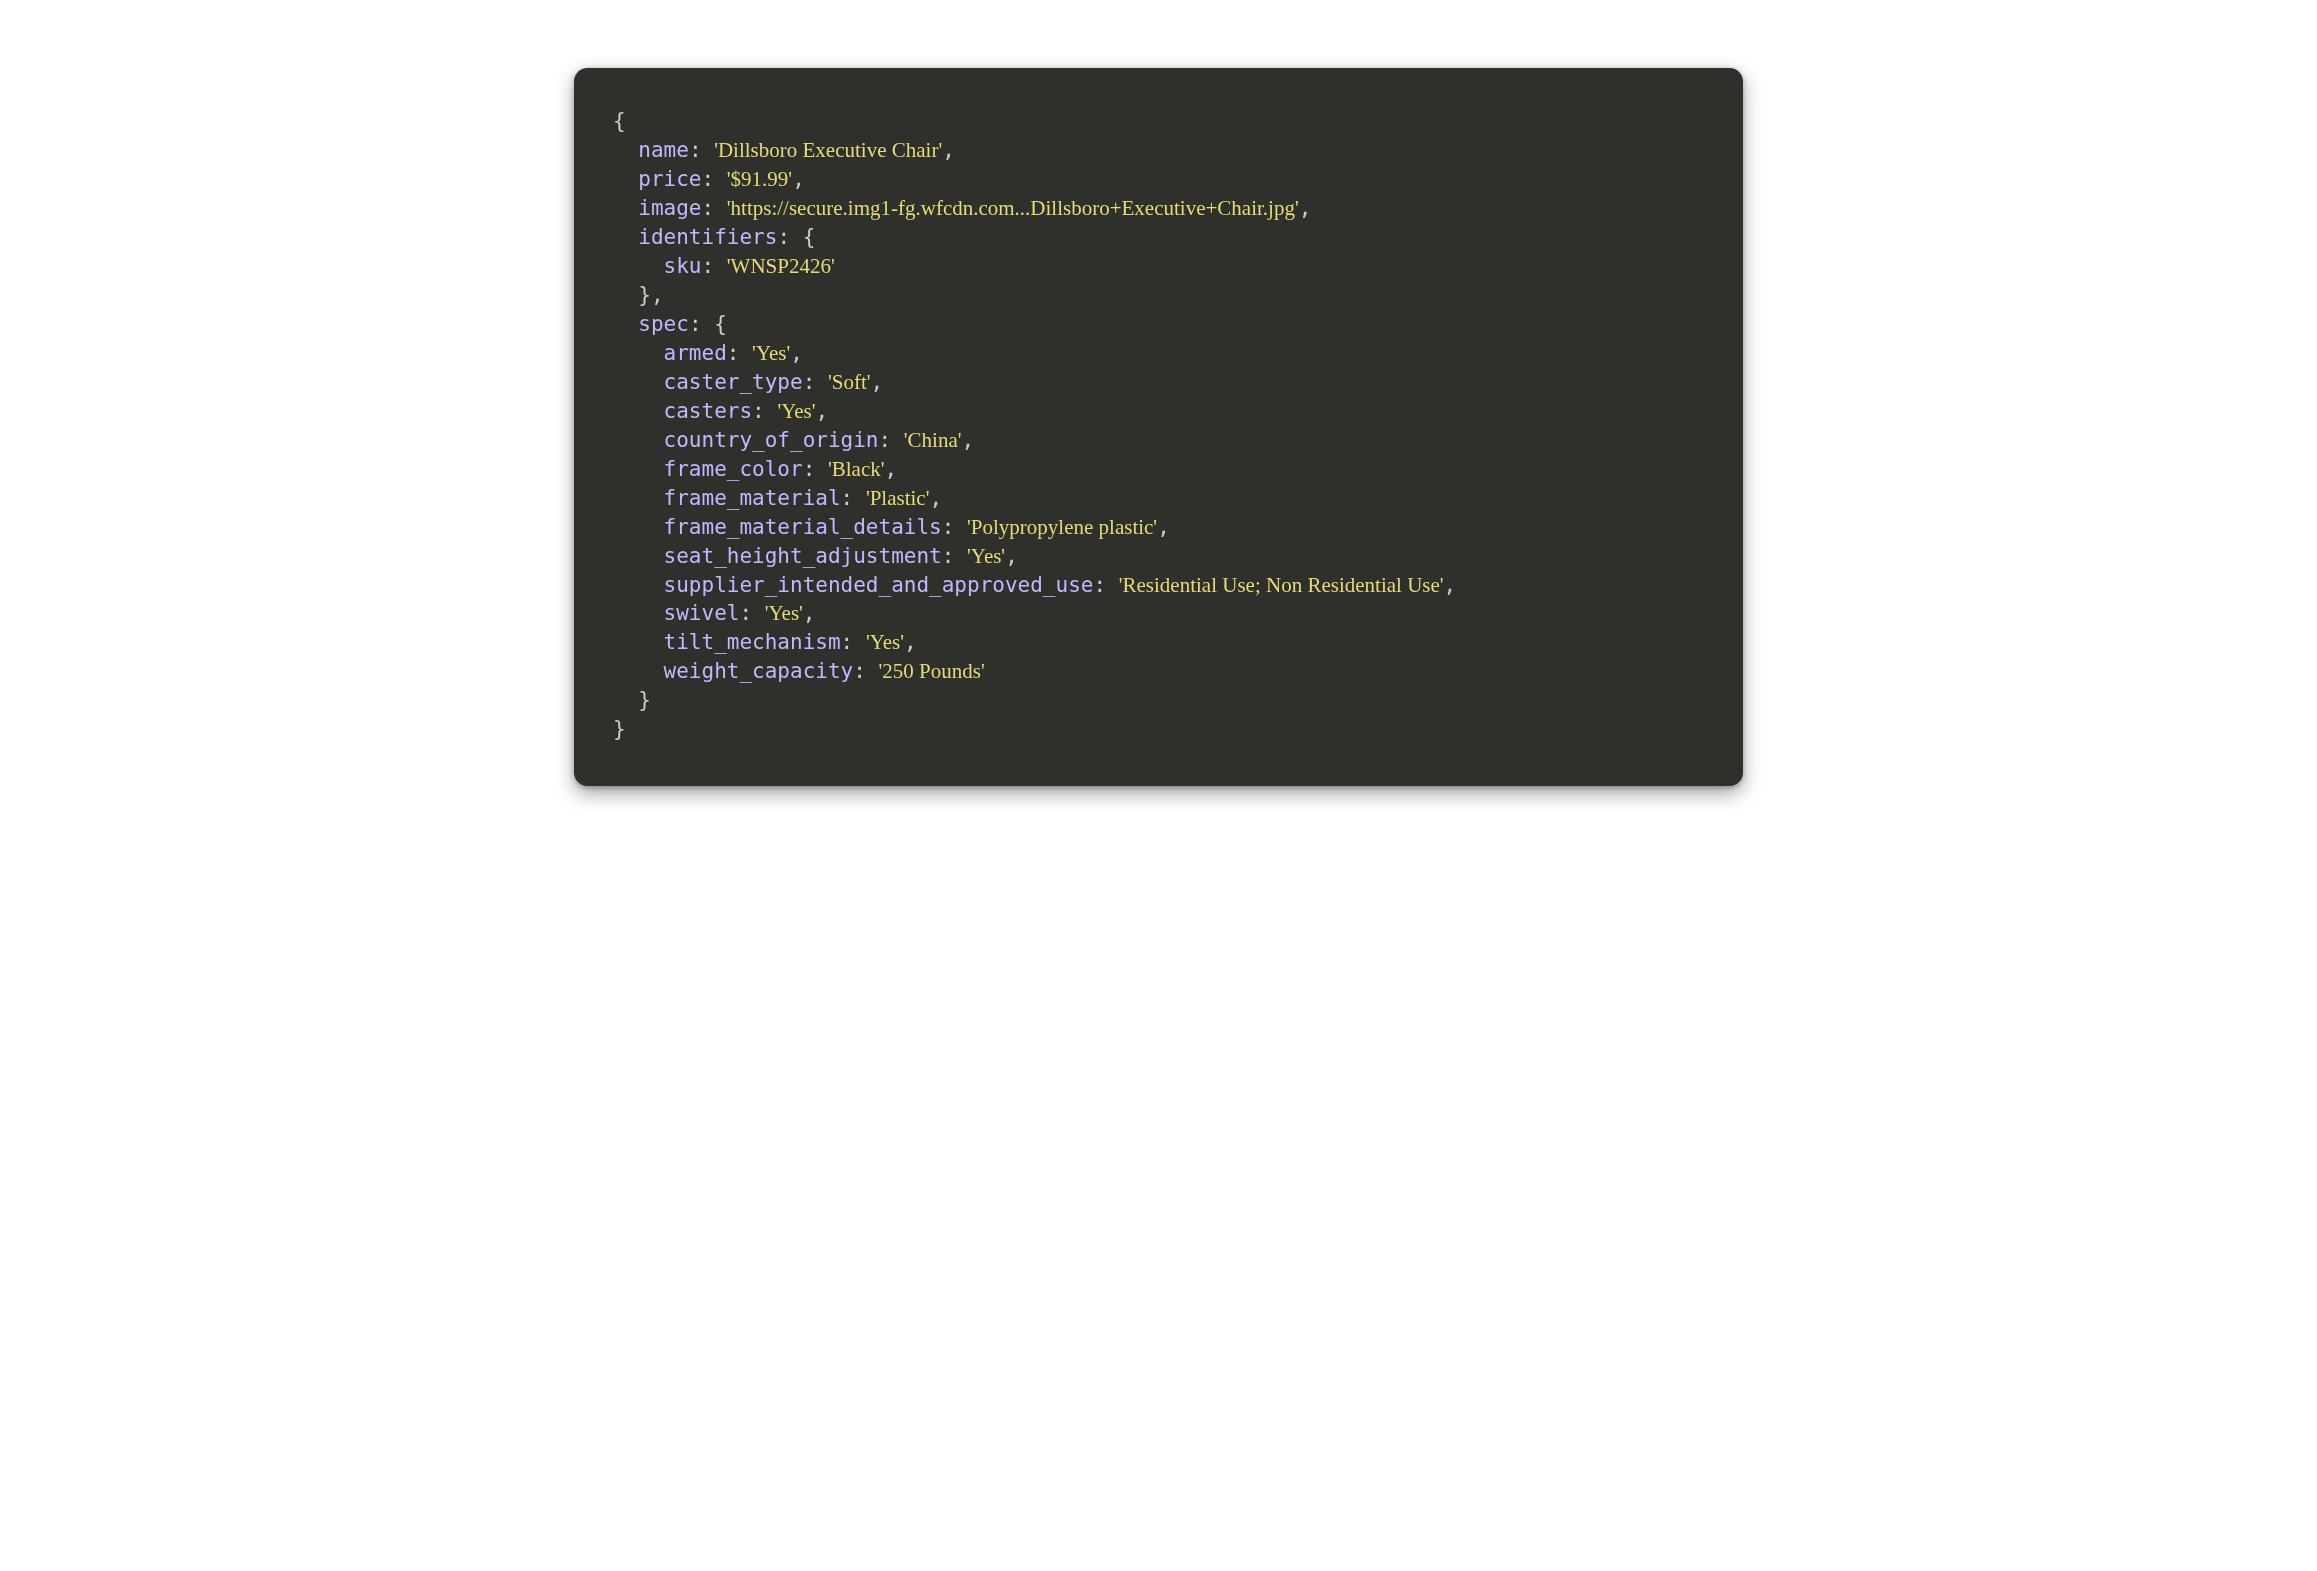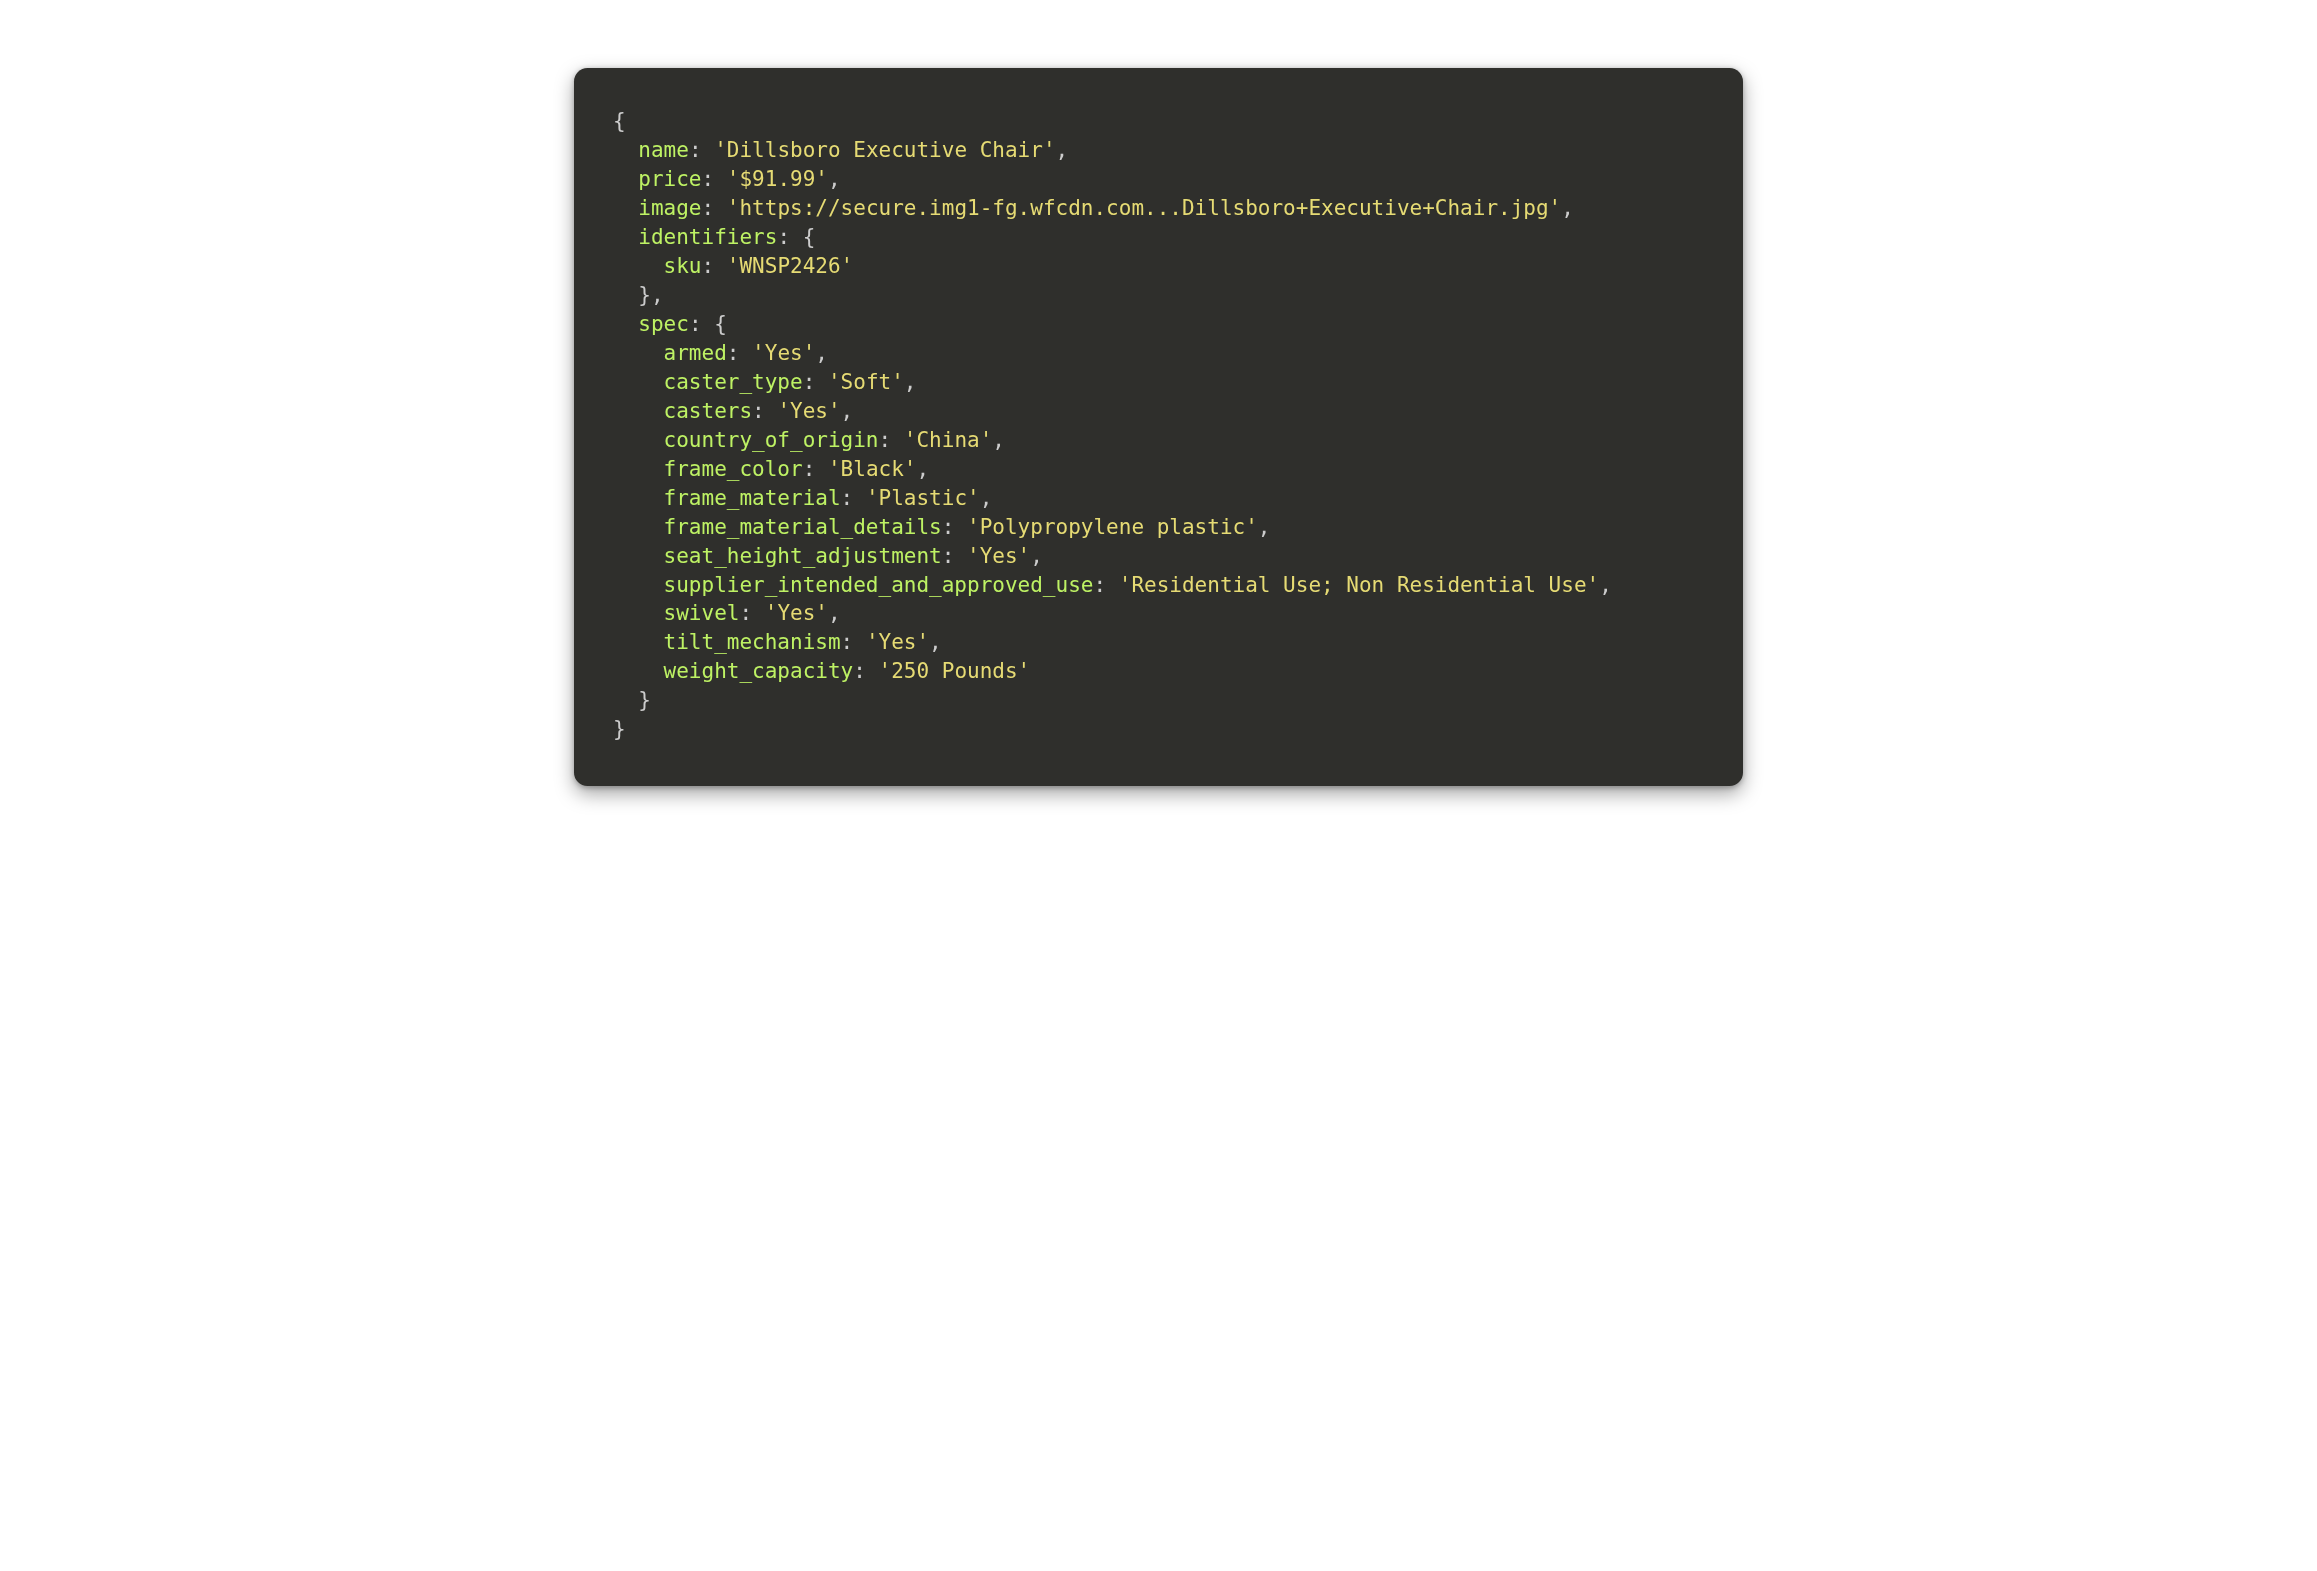--- a/index.html
+++ b/index.html
@@ -17,20 +17,20 @@
     padding: 39px 39px 42px 39px;
     width: 1091px;
     box-shadow: 0 7.7px 19.3px rgba(0,0,0,0.35), 0 1.9px 5.8px rgba(0,0,0,0.25);
     font-size: 21px;
     line-height: 1.38;
     white-space: pre;
     color: #cccccc;
     overflow-x: auto;
   }
   .p { color: #cccccc; } 
-  .k { color: #bef264; } 
-  .s { color: #e6db74; } 
+  .k { color: #c4b5fd; } 
+  .s { color: #e6db74; font-family: Liberation Serif, serif; } 
 </style>
 </head>
 <body>
 
 <div class="code-block" id="code"><div><span class="p">{</span></div><div>  <span class="k">name</span><span class="p">: </span><span class="s">'Dillsboro Executive Chair'</span><span class="p">,</span></div><div>  <span class="k">price</span><span class="p">: </span><span class="s">'$91.99'</span><span class="p">,</span></div><div>  <span class="k">image</span><span class="p">: </span><span class="s">'https://secure.img1-fg.wfcdn.com...Dillsboro+Executive+Chair.jpg'</span><span class="p">,</span></div><div>  <span class="k">identifiers</span><span class="p">: {</span></div><div>    <span class="k">sku</span><span class="p">: </span><span class="s">'WNSP2426'</span></div><div>  <span class="p">},</span></div><div>  <span class="k">spec</span><span class="p">: {</span></div><div>    <span class="k">armed</span><span class="p">: </span><span class="s">'Yes'</span><span class="p">,</span></div><div>    <span class="k">caster_type</span><span class="p">: </span><span class="s">'Soft'</span><span class="p">,</span></div><div>    <span class="k">casters</span><span class="p">: </span><span class="s">'Yes'</span><span class="p">,</span></div><div>    <span class="k">country_of_origin</span><span class="p">: </span><span class="s">'China'</span><span class="p">,</span></div><div>    <span class="k">frame_color</span><span class="p">: </span><span class="s">'Black'</span><span class="p">,</span></div><div>    <span class="k">frame_material</span><span class="p">: </span><span class="s">'Plastic'</span><span class="p">,</span></div><div>    <span class="k">frame_material_details</span><span class="p">: </span><span class="s">'Polypropylene plastic'</span><span class="p">,</span></div><div>    <span class="k">seat_height_adjustment</span><span class="p">: </span><span class="s">'Yes'</span><span class="p">,</span></div><div>    <span class="k">supplier_intended_and_approved_use</span><span class="p">: </span><span class="s">'Residential Use; Non Residential Use'</span><span class="p">,</span></div><div>    <span class="k">swivel</span><span class="p">: </span><span class="s">'Yes'</span><span class="p">,</span></div><div>    <span class="k">tilt_mechanism</span><span class="p">: </span><span class="s">'Yes'</span><span class="p">,</span></div><div>    <span class="k">weight_capacity</span><span class="p">: </span><span class="s">'250 Pounds'</span></div><div>  <span class="p">}</span></div><div><span class="p">}</span></div></div>
 
 
 </body></html>

